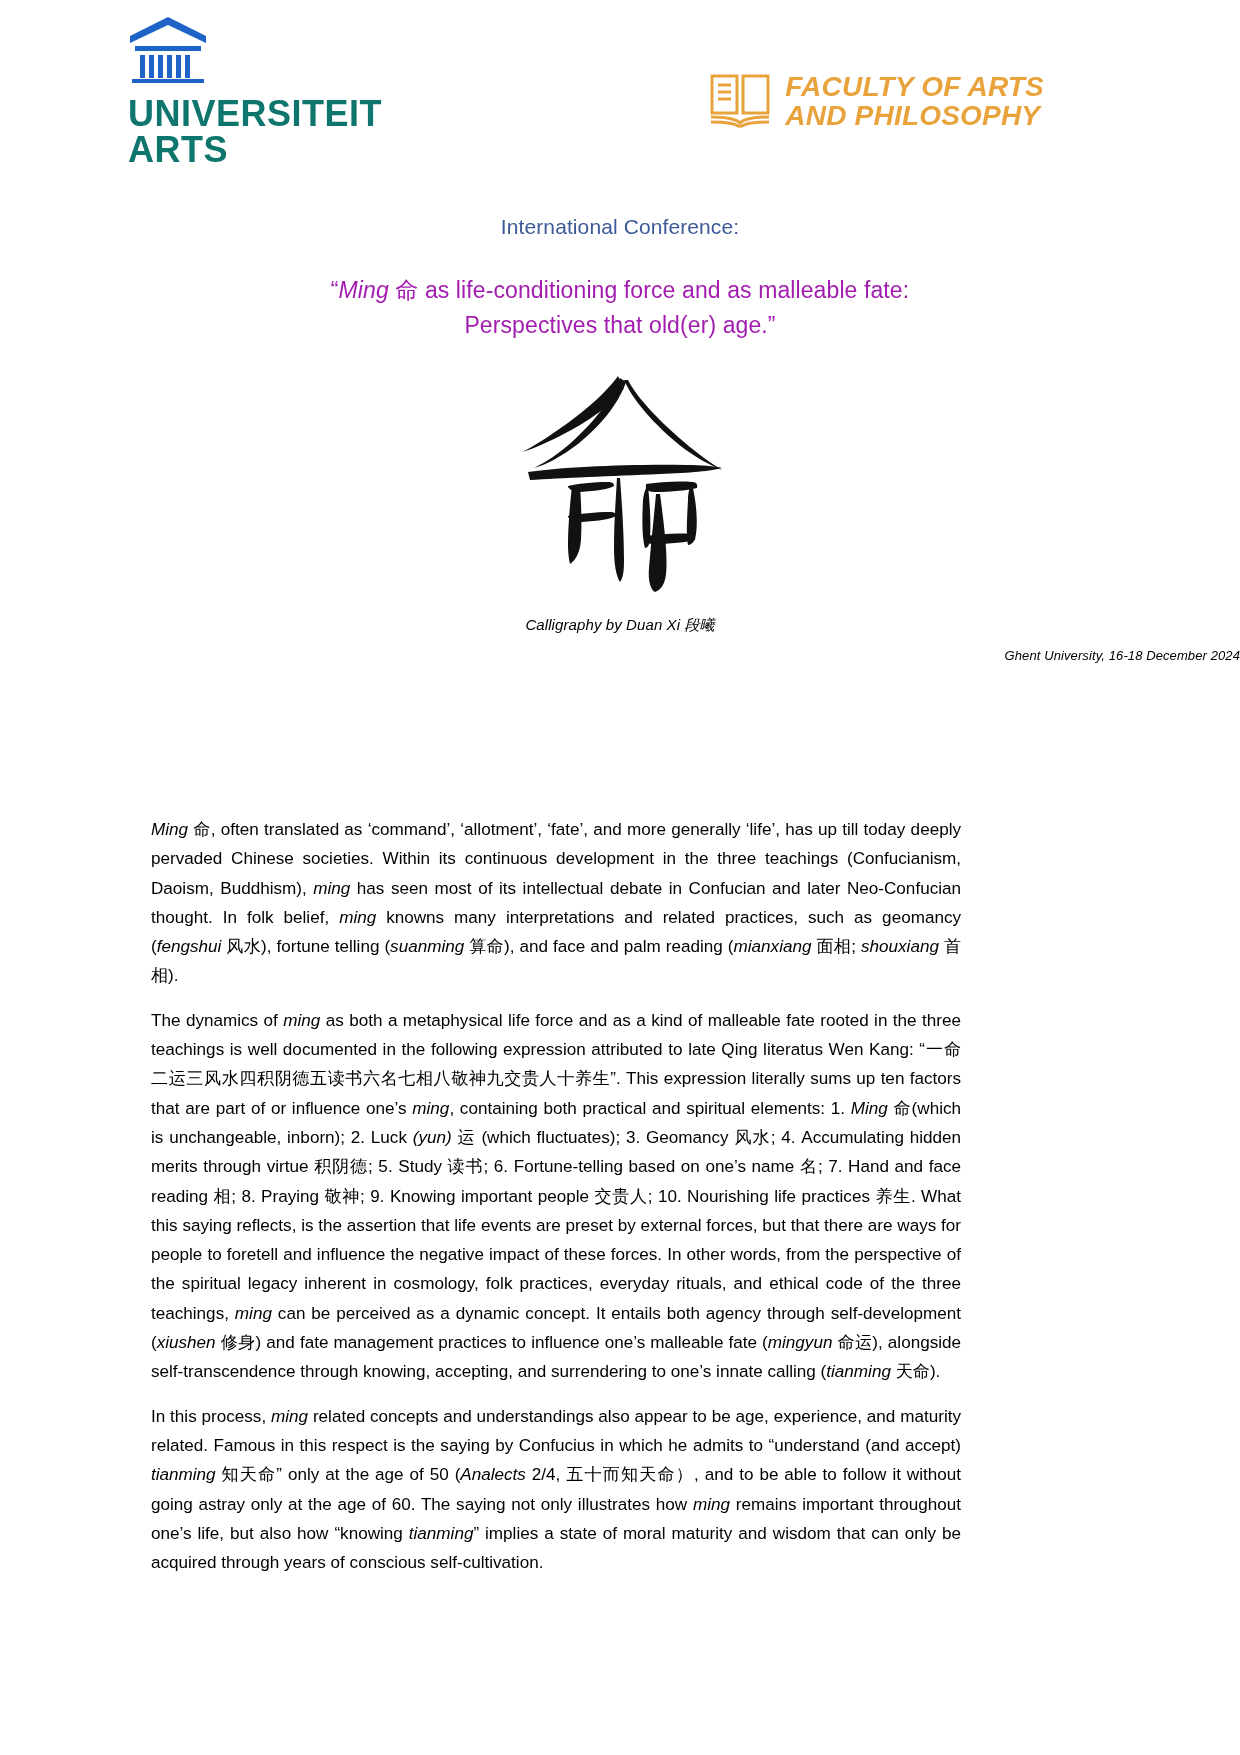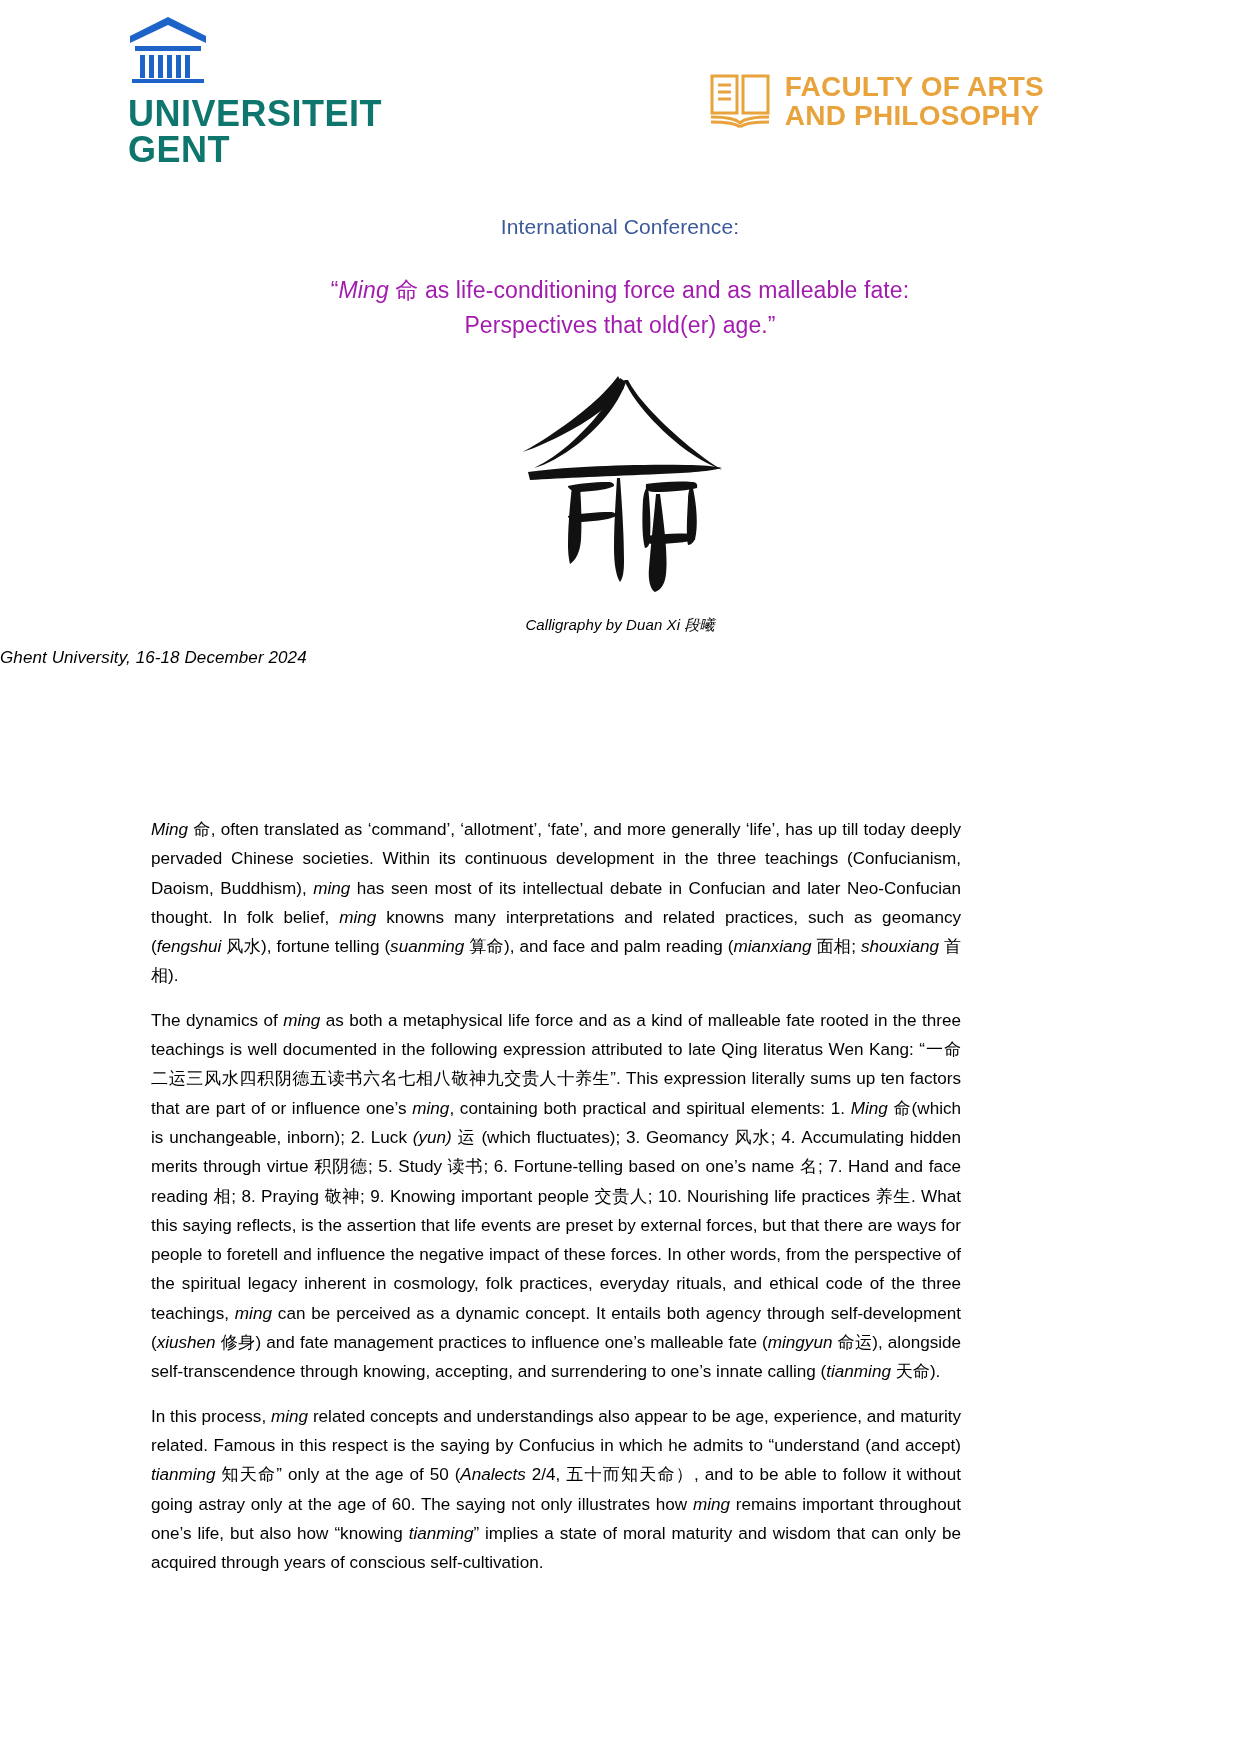--- a/index.html
+++ b/index.html
@@ -64,20 +64,21 @@
   }
   .book-icon { width: 62px; height: 56px; display: block; }
   .faculty-wordmark {
     font-family: "Liberation Sans", sans-serif;
     font-weight: 700;
     font-size: 28px;
     line-height: 29px;
     letter-spacing: 0.2px;
     color: #E8A33D;
     white-space: nowrap;
+    font-style: italic;
   }
 
   
   .title-block {
     position: absolute;
     top: 212px;
     left: 0;
     width: 1240px;
     text-align: center;
     color: #3B5998;
@@ -118,22 +119,22 @@
     font-style: italic;
     color: #000000;
     letter-spacing: 0.1px;
   }
 
   .venue-line {
     position: absolute;
     top: 648px;
     left: 0;
     width: 1240px;
-    text-align: left;
-    font-size: 17px;
+    text-align: right;
+    font-size: 13px;
     font-style: italic;
     color: #000000;
     letter-spacing: 0.1px;
   }
 
   
   .body-text {
     position: absolute;
     top: 800px;
     left: 136px;
@@ -167,21 +168,21 @@
         <rect x="12" y="41" width="5" height="23" fill="#1E64C8"></rect>
         <rect x="21" y="41" width="5" height="23" fill="#1E64C8"></rect>
         <rect x="30" y="41" width="5" height="23" fill="#1E64C8"></rect>
         <rect x="39" y="41" width="5" height="23" fill="#1E64C8"></rect>
         <rect x="48" y="41" width="5" height="23" fill="#1E64C8"></rect>
         <rect x="57" y="41" width="5" height="23" fill="#1E64C8"></rect>
         <rect x="4" y="65" width="72" height="4" fill="#1E64C8"></rect>
       </svg>
       <div class="ugent-wordmark">
         <div>UNIVERSITEIT</div>
-        <div>GENT</div>
+        <div>ARTS</div>
       </div>
     </div>
 
     <div class="faculty-logo">
       <svg class="book-icon" viewBox="0 0 62 56">
         <g fill="none" stroke="#E8A33D" stroke-width="3">
           <rect x="3" y="4" width="25" height="37"></rect>
           <rect x="34" y="4" width="25" height="37"></rect>
           <line x1="9" y1="13" x2="22" y2="13"></line>
           <line x1="9" y1="20" x2="22" y2="20"></line>

